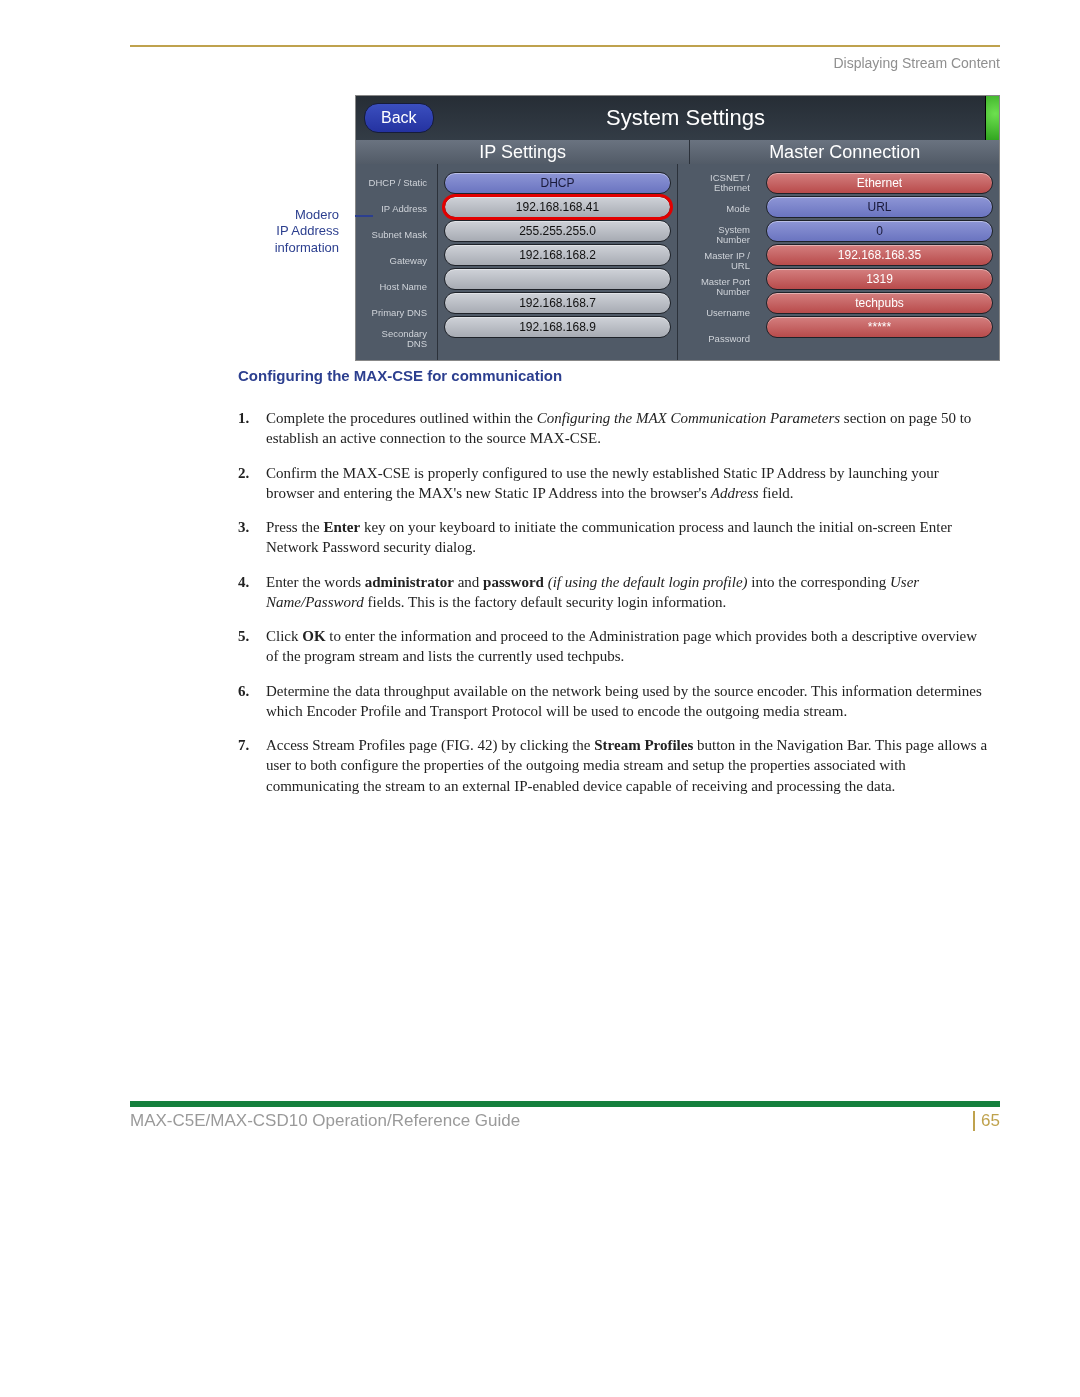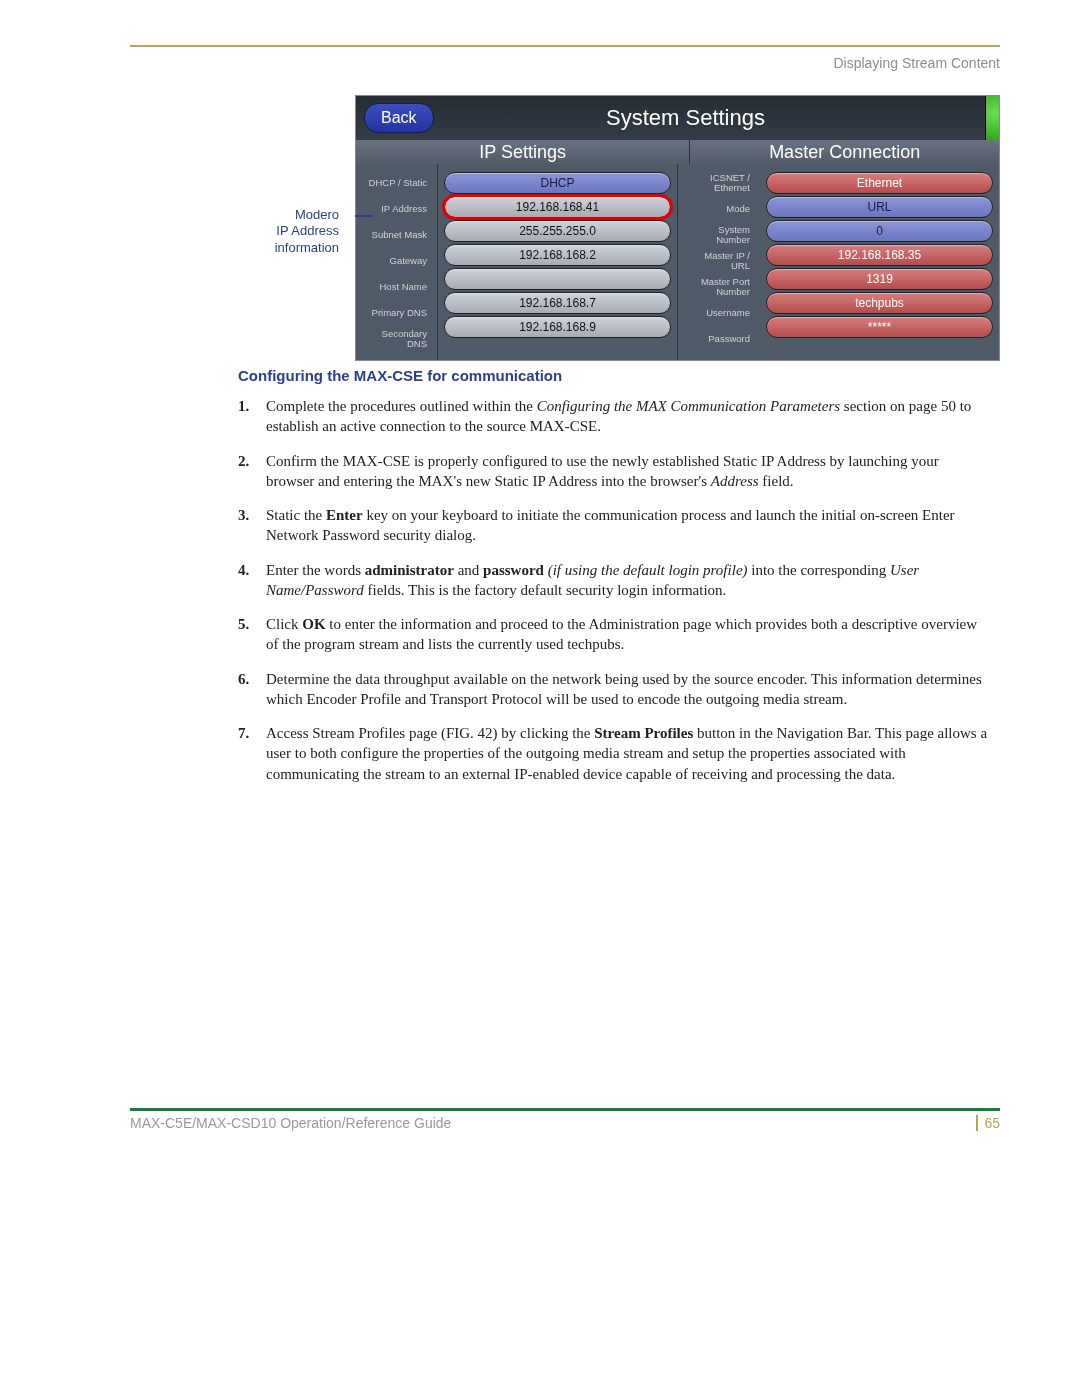--- a/index.html
+++ b/index.html
@@ -154,21 +154,21 @@
     color: #6e6e6e;
     margin: 6px 0 10px 108px;
   }
   .caption b { color: #555; }
 
   .subhead {
     font-family: Arial, Helvetica, sans-serif;
     font-weight: bold;
     color: #2c3f8f;
     font-size: 15px;
-    margin: 6px 0 12px 108px;
+    margin: 6px 0 24px 108px;
   }
 
   .steps {
     margin: 0 0 0 108px;
     padding: 0 10px 0 0;
     font-size: 15px;
     line-height: 1.35;
   }
   .step {
     display: flex;
@@ -181,25 +181,25 @@
   }
   .step .txt { flex: 1; }
   .step em { font-style: italic; }
   .step strong { font-weight: bold; }
 
   .footer {
     position: absolute;
     left: 130px; right: 80px;
     bottom: 40px;
     font-family: Arial, Helvetica, sans-serif;
-    font-size: 14px;
+    font-size: 17px;
     color: #9a9a9a;
     display: flex;
     justify-content: space-between;
-    border-top: 3px solid #15803d;
+    border-top: 6px solid #15803d;
     padding-top: 4px;
     margin-top: 32px;
   }
   .footer .pg {
     color: #bfa24d;
     border-left: 2px solid #bfa24d;
     padding-left: 6px;
   }
 </style>
 </head>
@@ -279,21 +279,21 @@
       <div class="step">
         <div class="num">1.</div>
         <div class="txt"><span>Complete the procedures outlined within the </span><em>Configuring the MAX Communication Parameters</em><span> section on page 50 to establish an active connection to the source MAX-CSE.</span></div>
       </div>
       <div class="step">
         <div class="num">2.</div>
         <div class="txt"><span>Confirm the MAX-CSE is properly configured to use the newly established Static IP Address by launching your browser and entering the MAX's new Static IP Address into the browser's </span><em>Address</em><span> field.</span></div>
       </div>
       <div class="step">
         <div class="num">3.</div>
-        <div class="txt"><span>Static the </span><strong>Enter</strong><span> key on your keyboard to initiate the communication process and launch the initial on-screen Enter Network Password security dialog.</span></div>
+        <div class="txt"><span>Press the </span><strong>Enter</strong><span> key on your keyboard to initiate the communication process and launch the initial on-screen Enter Network Password security dialog.</span></div>
       </div>
       <div class="step">
         <div class="num">4.</div>
         <div class="txt"><span>Enter the words </span><strong>administrator</strong><span> and </span><strong>password</strong><span> </span><em>(if using the default login profile)</em><span> into the corresponding </span><em>User Name/Password</em><span> fields. This is the factory default security login information.</span></div>
       </div>
       <div class="step">
         <div class="num">5.</div>
         <div class="txt"><span>Click </span><strong>OK</strong><span> to enter the information and proceed to the Administration page which provides both a descriptive overview of the program stream and lists the currently used techpubs.</span></div>
       </div>
       <div class="step">

